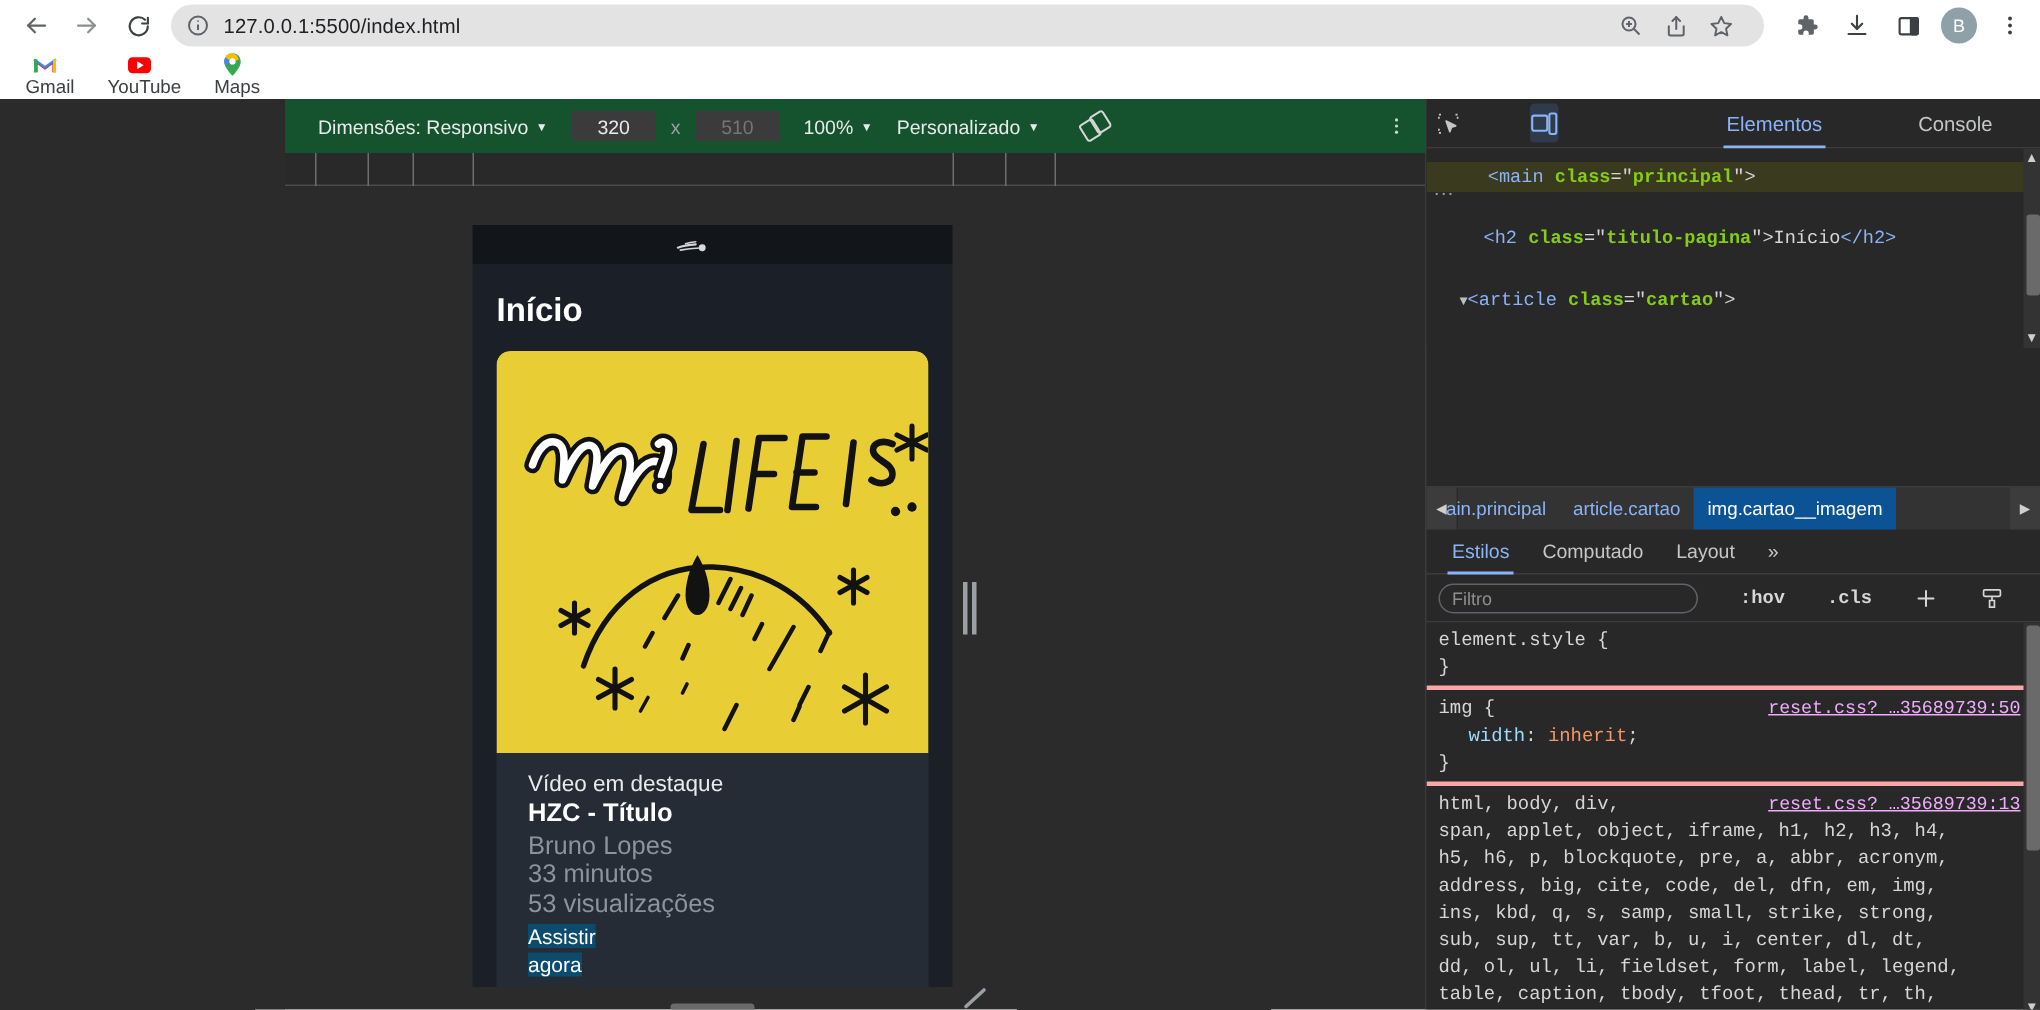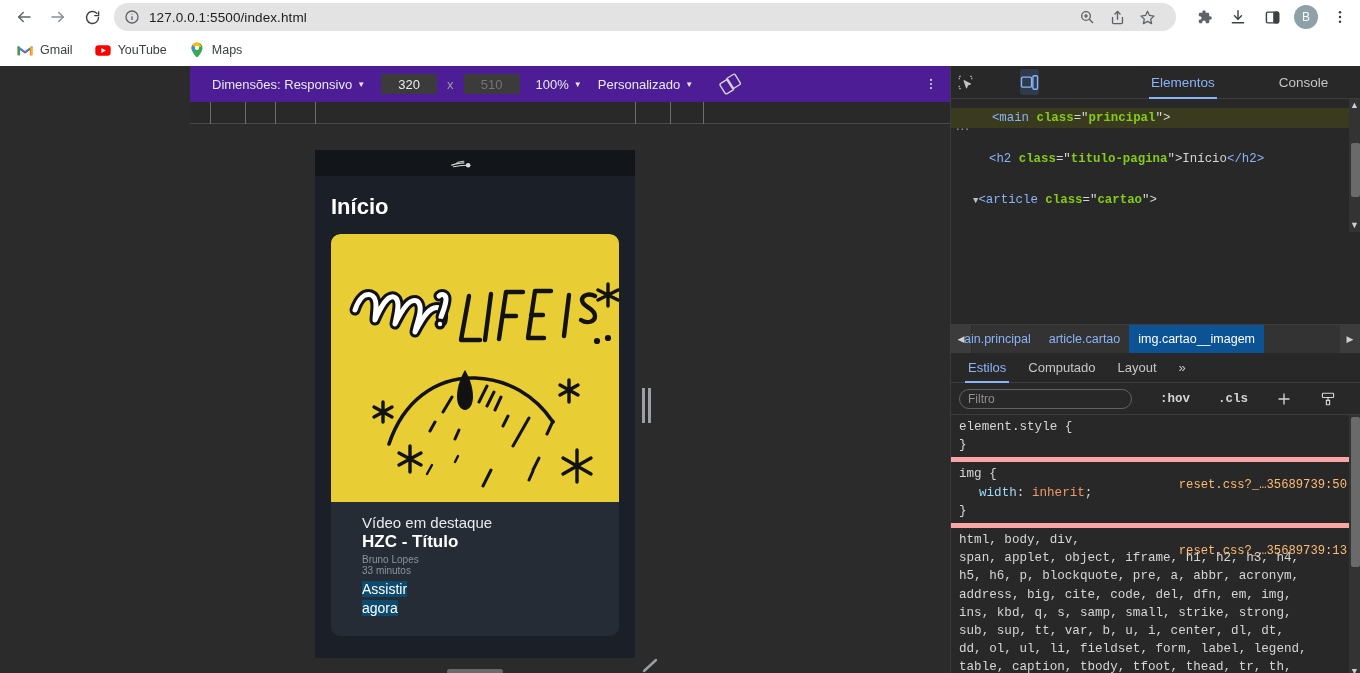--- a/index.html
+++ b/index.html
@@ -33,27 +33,27 @@
                     margin-left:4px; cursor:pointer; }
 
   .tb-icons { display:flex; align-items:center; flex:0 0 auto; padding-right:6px; }
   .tb-icons .ti { width:28px; height:28px; display:flex; align-items:center; justify-content:center;
                   margin-left:6px; cursor:pointer; }
   .avatar { width:24px; height:24px; border-radius:50%; background:#8ea0a8; color:#fff;
             font-size:12px; display:flex; align-items:center; justify-content:center;
             font-family:"Liberation Sans", sans-serif; }
 
   .bk-row { position:absolute; left:0; top:34px; width:1360px; height:32px; display:flex; align-items:center; }
-  .bk { display:flex; align-items:center; margin-left:12px; cursor:pointer; padding:3px 5px; border-radius:4px; }
+  .bk { display:flex; align-items:center; margin-left:12px; cursor:pointer; padding:3px 5px; border-radius:4px;flex-direction:column; }
   .bk .bi { width:16px; height:16px; margin-right:7px; display:flex; align-items:center; justify-content:center; }
   .bk .bl { font-size:12.5px; color:#3c4043; }
 
   
   .device-bar { position:absolute; left:190px; top:66px; width:760px; height:36px;
-                background:#4c1d95; display:flex; align-items:center; }
+                background:#14532d; display:flex; align-items:center; }
   .dev-left-pad { width:22px; }
   .dev-item { color:#e8eaed; font-size:13px; display:flex; align-items:center; cursor:pointer;
               white-space:nowrap; }
   .dev-sep { width:16px; flex:0 0 auto; }
   .caret { margin-left:5px; font-size:8px; line-height:1; transform:translateY(1px); }
   .dim-input { width:56px; height:20px; background:#3b3b3b; color:#e8eaed; font-size:13px;
                text-align:center; border:none; outline:none; cursor:text;
                font-family:"Liberation Sans", sans-serif; }
   .dim-x { color:#9aa0a6; font-size:13px; margin:0 10px; }
   .dim-input.dim-ph { color:#7a7f85; }
@@ -76,24 +76,24 @@
   .vp-logo { width:60px; height:12px; opacity:0.9; }
   .vp-body { padding:18px 16px 0 16px; }
   .vp-title { color:#ffffff; font-size:22px; font-weight:bold; margin-bottom:14px;
               font-family:"Liberation Sans", sans-serif; }
 
   .cartao { background:#262c36; border-radius:9px; overflow:hidden; }
   .banner { width:100%; height:268px; background:#e8ce34; border-radius:9px 9px 0 0;
             position:relative; overflow:hidden; display:block; }
   .banner svg { position:absolute; left:0; top:0; width:100%; height:100%; }
 
-  .cartao-conteudo { padding:12px 14px 18px 31px; }
+  .cartao-conteudo { padding:12px 14px 18px 21px; }
   .c-eyebrow { color:#e9eaec; font-size:15px; margin-bottom:1px; }
   .c-title { color:#ffffff; font-size:17px; font-weight:bold; margin-bottom:2px; }
-  .c-meta { color:#8b939c; font-size:10px; line-height:1.14; }
+  .c-meta { color:#8b939c; font-size:17px; line-height:1.14; }
   .c-link { display:inline; color:#ffffff; font-size:14px; line-height:1.35;
             background:#0c4a6e; cursor:pointer; }
   .c-link-wrap { margin-top:3px; width:48px; }
 
   
   .rs-right { position:absolute; left:641px; top:388px; width:11px; height:35px; cursor:ew-resize; }
   .rs-right i { position:absolute; top:0; width:3px; height:35px; background:#9aa0a6; display:block; }
   .rs-right i:nth-child(1){ left:1px; }
   .rs-right i:nth-child(2){ left:7px; }
   .rs-corner { position:absolute; left:642px; top:658px; width:18px; height:15px; cursor:nwse-resize; }
@@ -165,25 +165,25 @@
               font-family:"Liberation Sans", sans-serif; }
   .filt-inp::placeholder { color:#8f8f8f; }
   .filt-btn { color:#d6d6d6; font-family:"Liberation Mono", monospace; font-size:12.5px;
               font-weight:bold; margin-left:12px; cursor:pointer; }
   .filt-ic { margin-left:12px; cursor:pointer; display:flex; align-items:center; }
 
   
   .rules { position:absolute; left:0; top:349px; width:410px; height:266px; overflow:hidden;
            background:#282828; font-family:"Liberation Mono", monospace; font-size:12.6px;
            line-height:18.2px; }
-  .rule { padding:3px 10px 3px 8px; border-bottom:5px solid #fca5a5; position:relative; }
+  .rule { padding:3px 10px 3px 8px; border-bottom:3px solid #fca5a5; position:relative; }
   .sel-txt { color:#d6d6d6; }
   .prop { color:#9cdcfe; }
   .val { color:#f29766; }
-  .src { position:absolute; right:14px; top:14px; color:#fdba74; 
+  .src { position:absolute; right:14px; top:3px; color:#f0abfc; text-decoration:underline;
          font-size:12.2px; cursor:pointer; }
   .rules-rail { position:absolute; right:0; top:0; width:12px; height:266px; background:#333; }
   .rules-thumb { position:absolute; right:1px; top:2px; width:9px; height:150px; background:#6a6a6a;
                  border-radius:2px; cursor:pointer; }
 </style>
 </head>
 <body>
 
 <div id="root">
 
@@ -410,20 +410,21 @@
               <path d="M96 240l5-9M124 228l3-6"></path>
             </g>
           </svg>
         </div>
 
         <div class="cartao-conteudo">
           <div class="c-eyebrow">Vídeo em destaque</div>
           <div class="c-title">HZC - Título</div>
           <div class="c-meta">Bruno Lopes</div>
           <div class="c-meta">33 minutos</div>
+          <div class="c-meta">53 visualizações</div>
           <div class="c-link-wrap">
             <span class="c-link">Assistir</span><br>
             <span class="c-link">agora</span>
           </div>
         </div>
       </article>
     </div>
   </div>
 
   <div class="rs-right">

